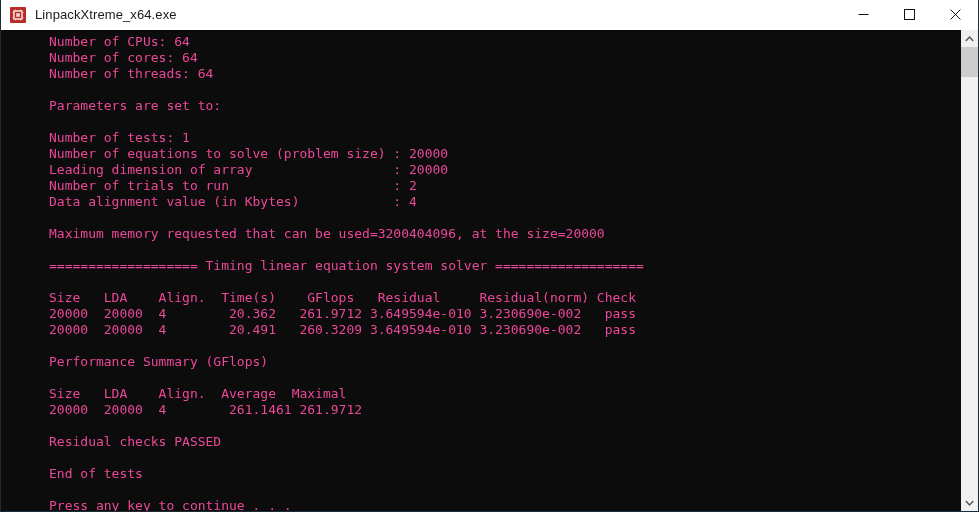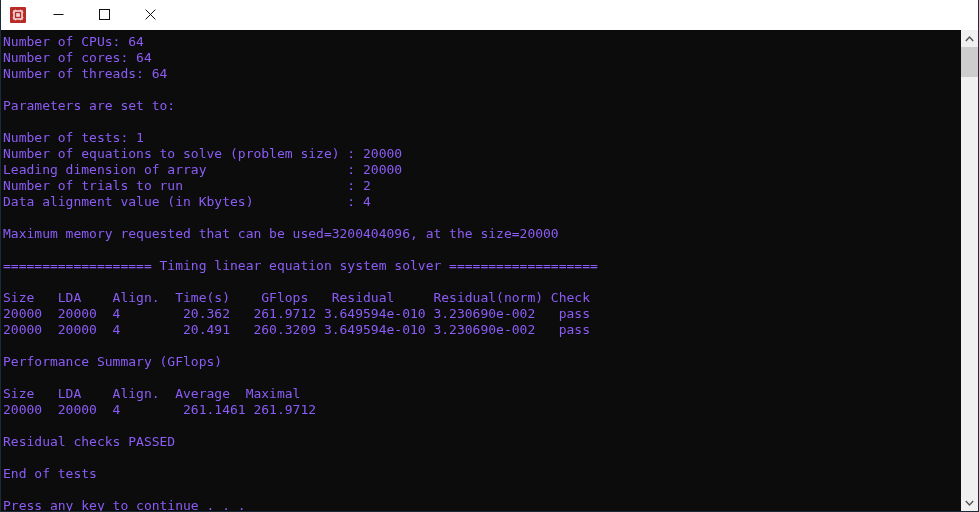--- a/index.html
+++ b/index.html
@@ -86,29 +86,30 @@
     flex: 1;
     display: flex;
     position: relative;
     background: #0c0c0c;
     min-height: 0;
   }
 
   #terminal {
     flex: 1;
     background: #0c0c0c;
-    color: #8b5cf6;
+    color: #ec4899;
     font-family: "DejaVu Sans Mono", "Liberation Mono", monospace;
     font-size: 13px;
     line-height: 16px;
     padding: 4px 0 8px 2px;
     overflow: hidden;
     white-space: pre;
     box-sizing: border-box;
     letter-spacing: 0px;
+    margin-left: 46px;
   }
   #terminal .ln {
     display: block;
     height: 16px;
     white-space: pre;
   }
 
   
   #scrollbar {
     width: 17px;
@@ -157,20 +158,21 @@
         <line x1="0.6" y1="8.4" x2="2" y2="8.4" stroke="#f2d7d7" stroke-width="1"></line>
         <line x1="10" y1="3.6" x2="11.4" y2="3.6" stroke="#f2d7d7" stroke-width="1"></line>
         <line x1="10" y1="8.4" x2="11.4" y2="8.4" stroke="#f2d7d7" stroke-width="1"></line>
         <line x1="3.6" y1="0.6" x2="3.6" y2="2" stroke="#f2d7d7" stroke-width="1"></line>
         <line x1="8.4" y1="0.6" x2="8.4" y2="2" stroke="#f2d7d7" stroke-width="1"></line>
         <line x1="3.6" y1="10" x2="3.6" y2="11.4" stroke="#f2d7d7" stroke-width="1"></line>
         <line x1="8.4" y1="10" x2="8.4" y2="11.4" stroke="#f2d7d7" stroke-width="1"></line>
       </svg>
     </div>
 
+    <div id="title-text">LinpackXtreme_x64.exe</div>
 
     <div id="window-controls">
       <div class="wbtn minimize">
         <svg width="11" height="11" viewBox="0 0 11 11">
           <line x1="0.5" y1="5.5" x2="10.5" y2="5.5" stroke="#111111" stroke-width="1"></line>
         </svg>
       </div>
       <div class="wbtn maximize">
         <svg width="11" height="11" viewBox="0 0 11 11">
           <rect x="0.5" y="0.5" width="10" height="10" fill="none" stroke="#111111" stroke-width="1"></rect>

